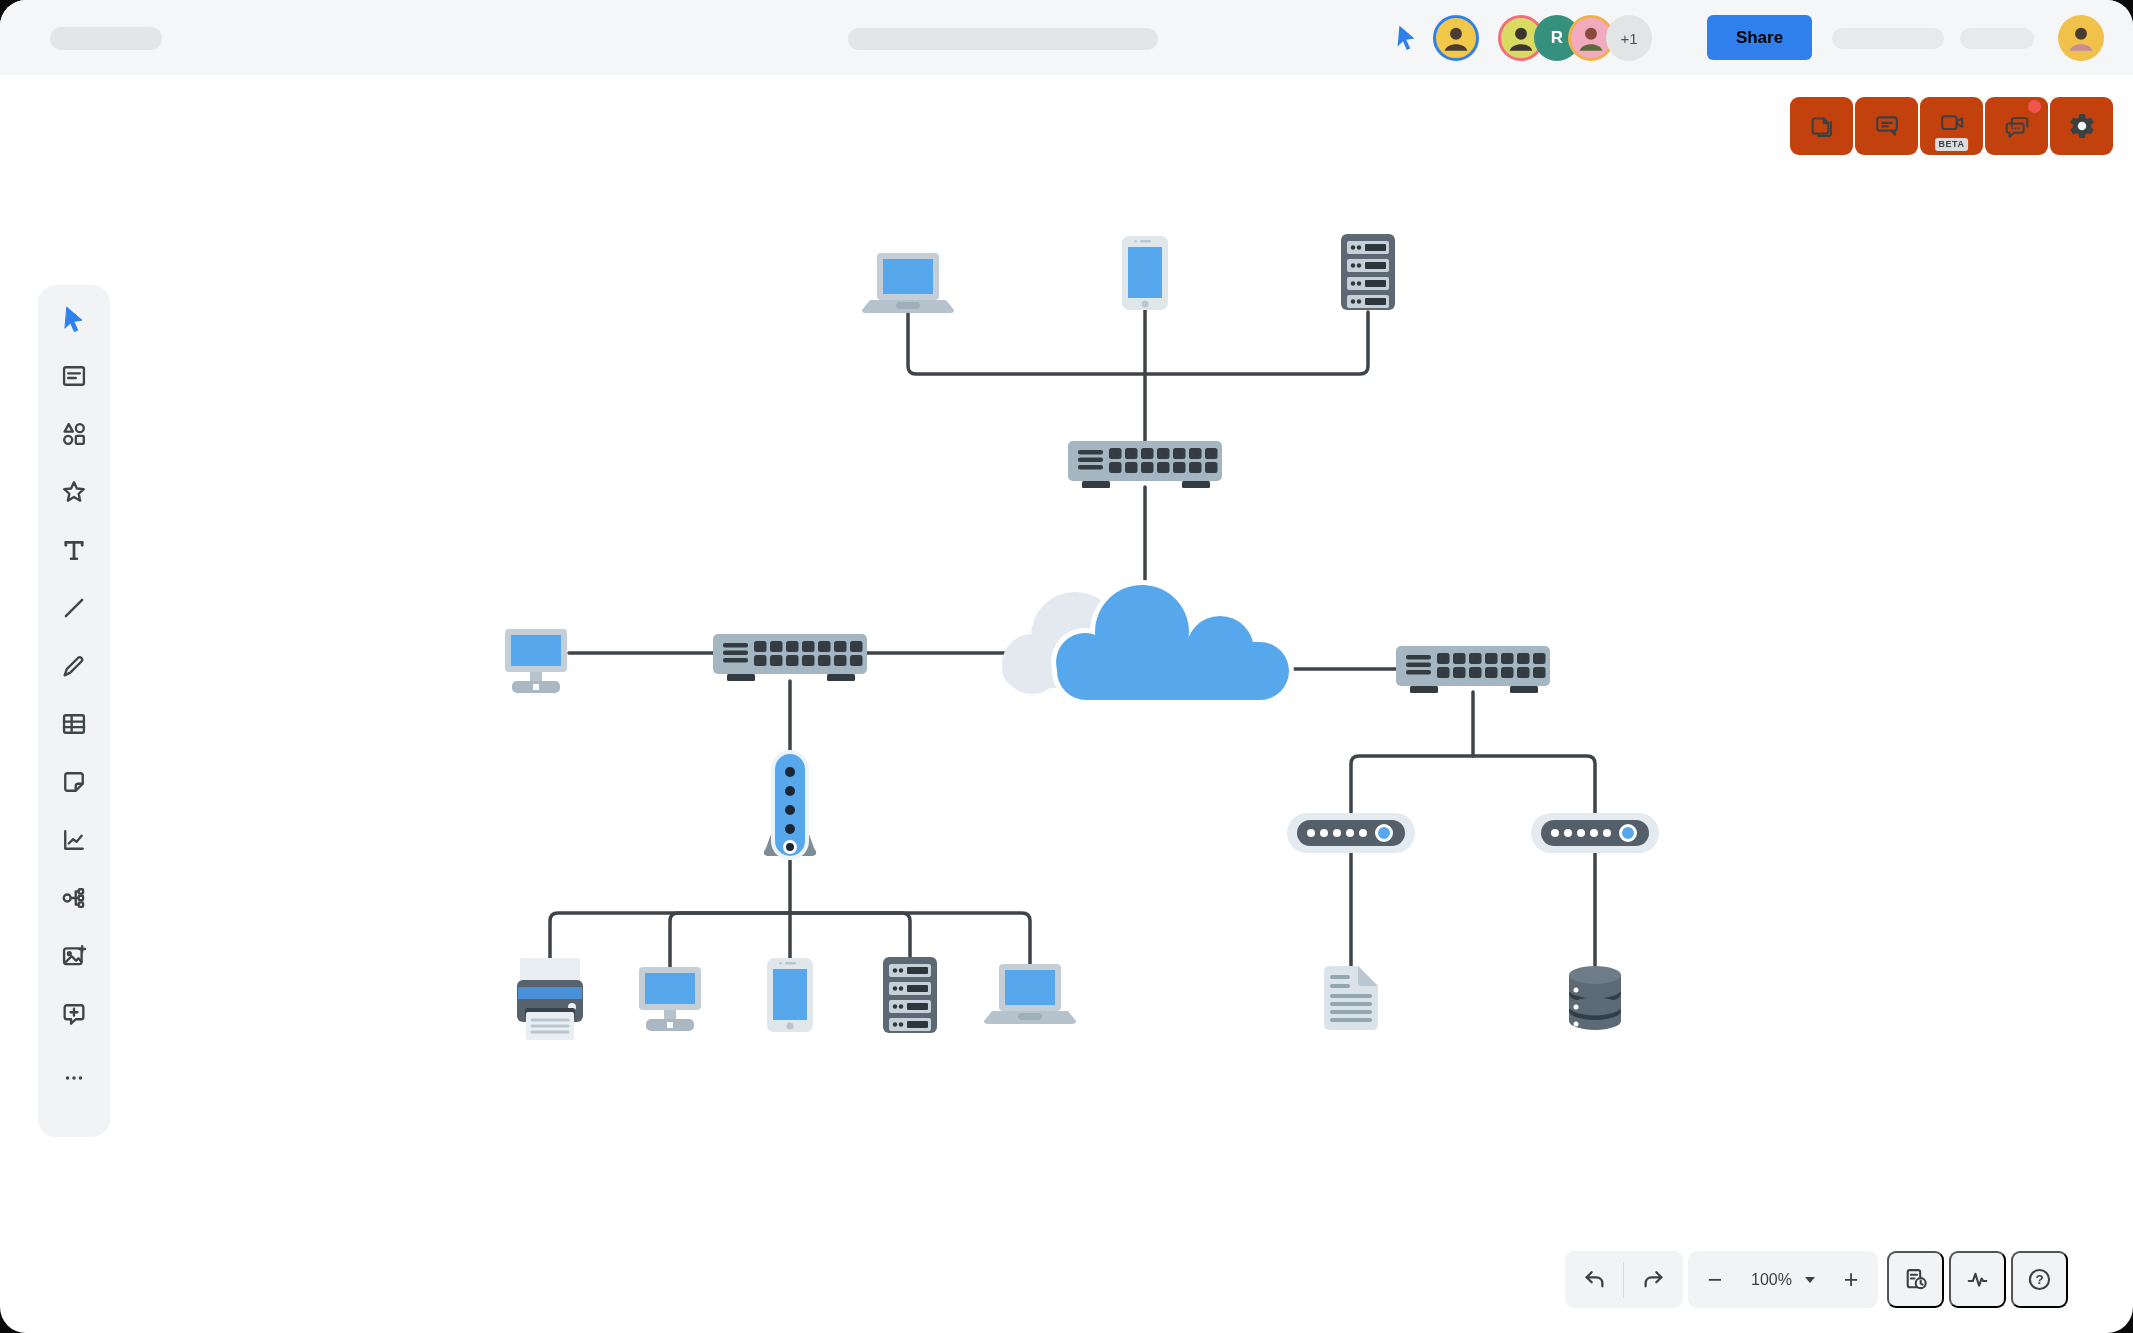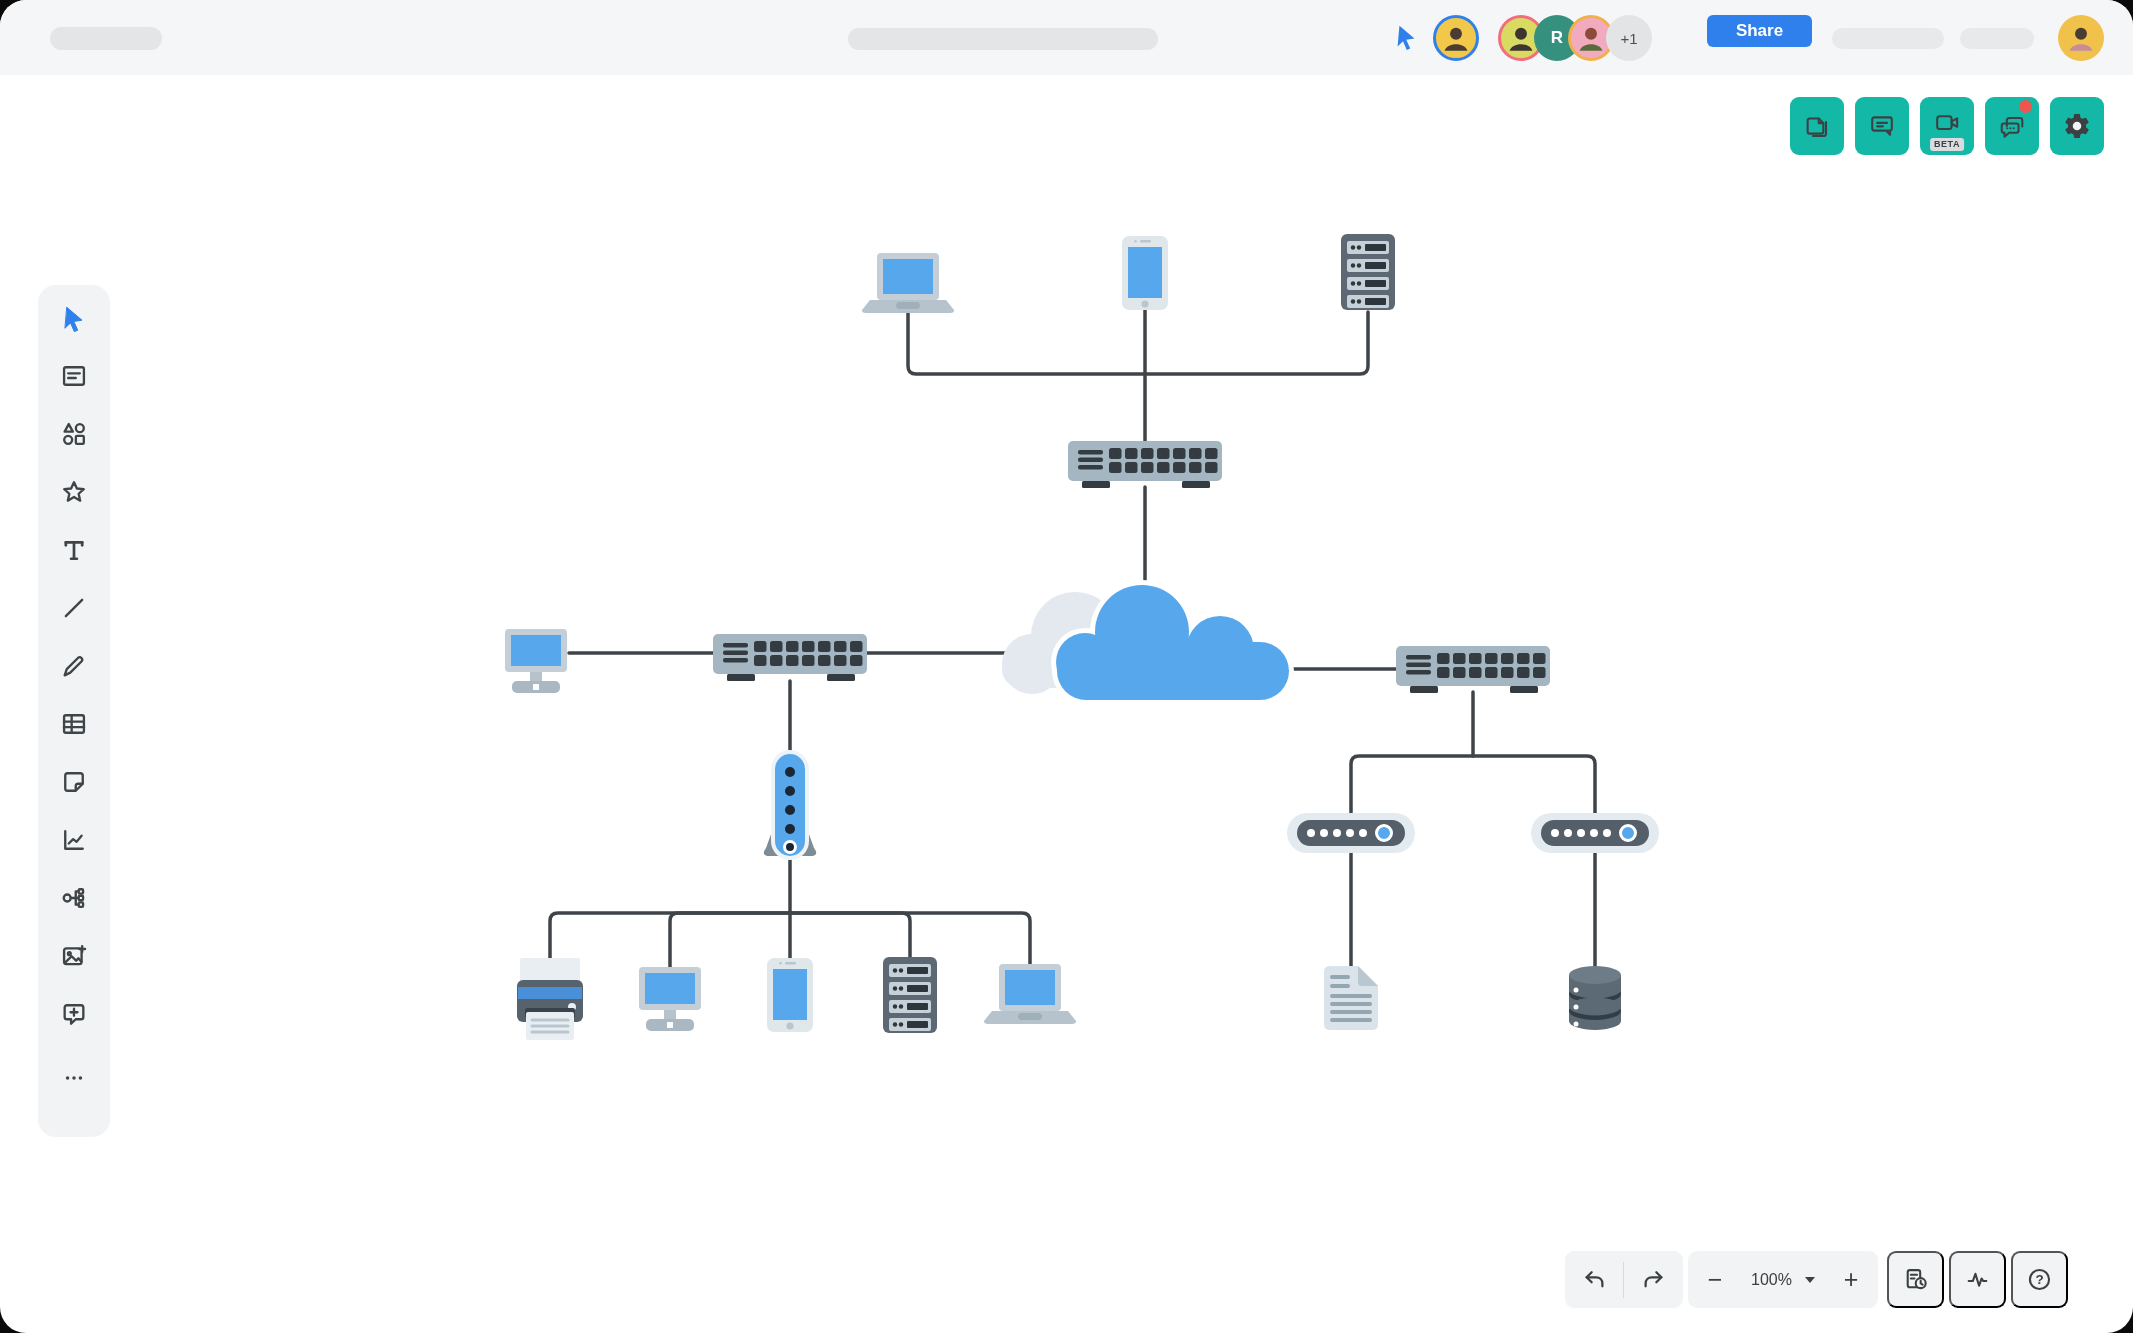--- a/index.html
+++ b/index.html
@@ -13,23 +13,23 @@
   .pill.b{left:1960px;top:28px;width:74px;height:21px;background:#e8e9eb;}
   .tb-cursor{position:absolute;left:1391px;top:22px;width:30px;height:30px;}
   .avatar{position:absolute;top:15px;width:46px;height:46px;border-radius:50%;box-sizing:border-box;display:flex;align-items:center;justify-content:center;overflow:hidden;}
   .avatar svg{width:34px;height:34px;}
   .av1{left:1433px;background:#f2c84b;border:3px solid #2f80ed;}
   .av-man{left:1498px;background:#d9da62;border:3px solid #f26d7d;z-index:3;}
   .av-r{left:1534px;background:#35917e;z-index:4;color:#fff;font-size:17px;font-weight:bold;}
   .av-woman{left:1568px;background:#f2aabf;border:3px solid #f2b04a;z-index:5;}
   .av-plus{left:1606px;background:#e3e4e6;z-index:6;color:#4d5156;font-size:15px;font-weight:500;}
   .av-right{left:2058px;background:#f0c14b;}
-  .share-btn{position:absolute;left:1707px;top:15px;width:105px;height:32px;background:#2f80ed;border:none;border-radius:6px;color:#ffffff;font-size:17px;font-weight:600;font-family:"Liberation Sans",sans-serif;display:flex;align-items:center;justify-content:center;cursor:pointer;}
+  .share-btn{position:absolute;left:1707px;top:15px;width:105px;height:45px;background:#2f80ed;border:none;border-radius:6px;color:#000000;font-size:17px;font-weight:600;font-family:"Liberation Sans",sans-serif;display:flex;align-items:center;justify-content:center;cursor:pointer;}
   
-  .action-btn{position:absolute;top:97px;width:54px;height:58px;background:#14b8a6;border:none;border-radius:9px;display:flex;align-items:center;justify-content:center;cursor:pointer;z-index:20;}
+  .action-btn{position:absolute;top:97px;width:63px;height:58px;background:#c2410c;border:none;border-radius:9px;display:flex;align-items:center;justify-content:center;cursor:pointer;z-index:20;}
   .action-btn svg{width:30px;height:30px;stroke:#3c4043;fill:none;stroke-width:1.8;stroke-linecap:round;stroke-linejoin:round;}
   .beta-badge{position:absolute;left:50%;transform:translateX(-50%);bottom:4px;background:#dadce0;color:#3c4043;font-size:9px;font-weight:bold;letter-spacing:.5px;border-radius:3px;padding:2px 4px;line-height:1;}
   .notif-dot{position:absolute;right:7px;top:3px;width:13px;height:13px;border-radius:50%;background:#f0544f;}
   
   .left-toolbar{position:absolute;left:38px;top:285px;width:72px;height:852px;background:#f1f3f4;border-radius:18px;display:flex;flex-direction:column;align-items:center;padding-top:4px;box-sizing:border-box;z-index:20;}
   .tool-btn{width:58px;height:58px;background:none;border:none;display:flex;align-items:center;justify-content:center;cursor:pointer;}
   .tool-btn svg{width:28px;height:28px;stroke:#3f4447;fill:none;stroke-width:2;stroke-linecap:round;stroke-linejoin:round;}
   .tool-btn.more{margin-top:6px;}
   
   .canvas{position:absolute;left:0;top:0;z-index:5;}

